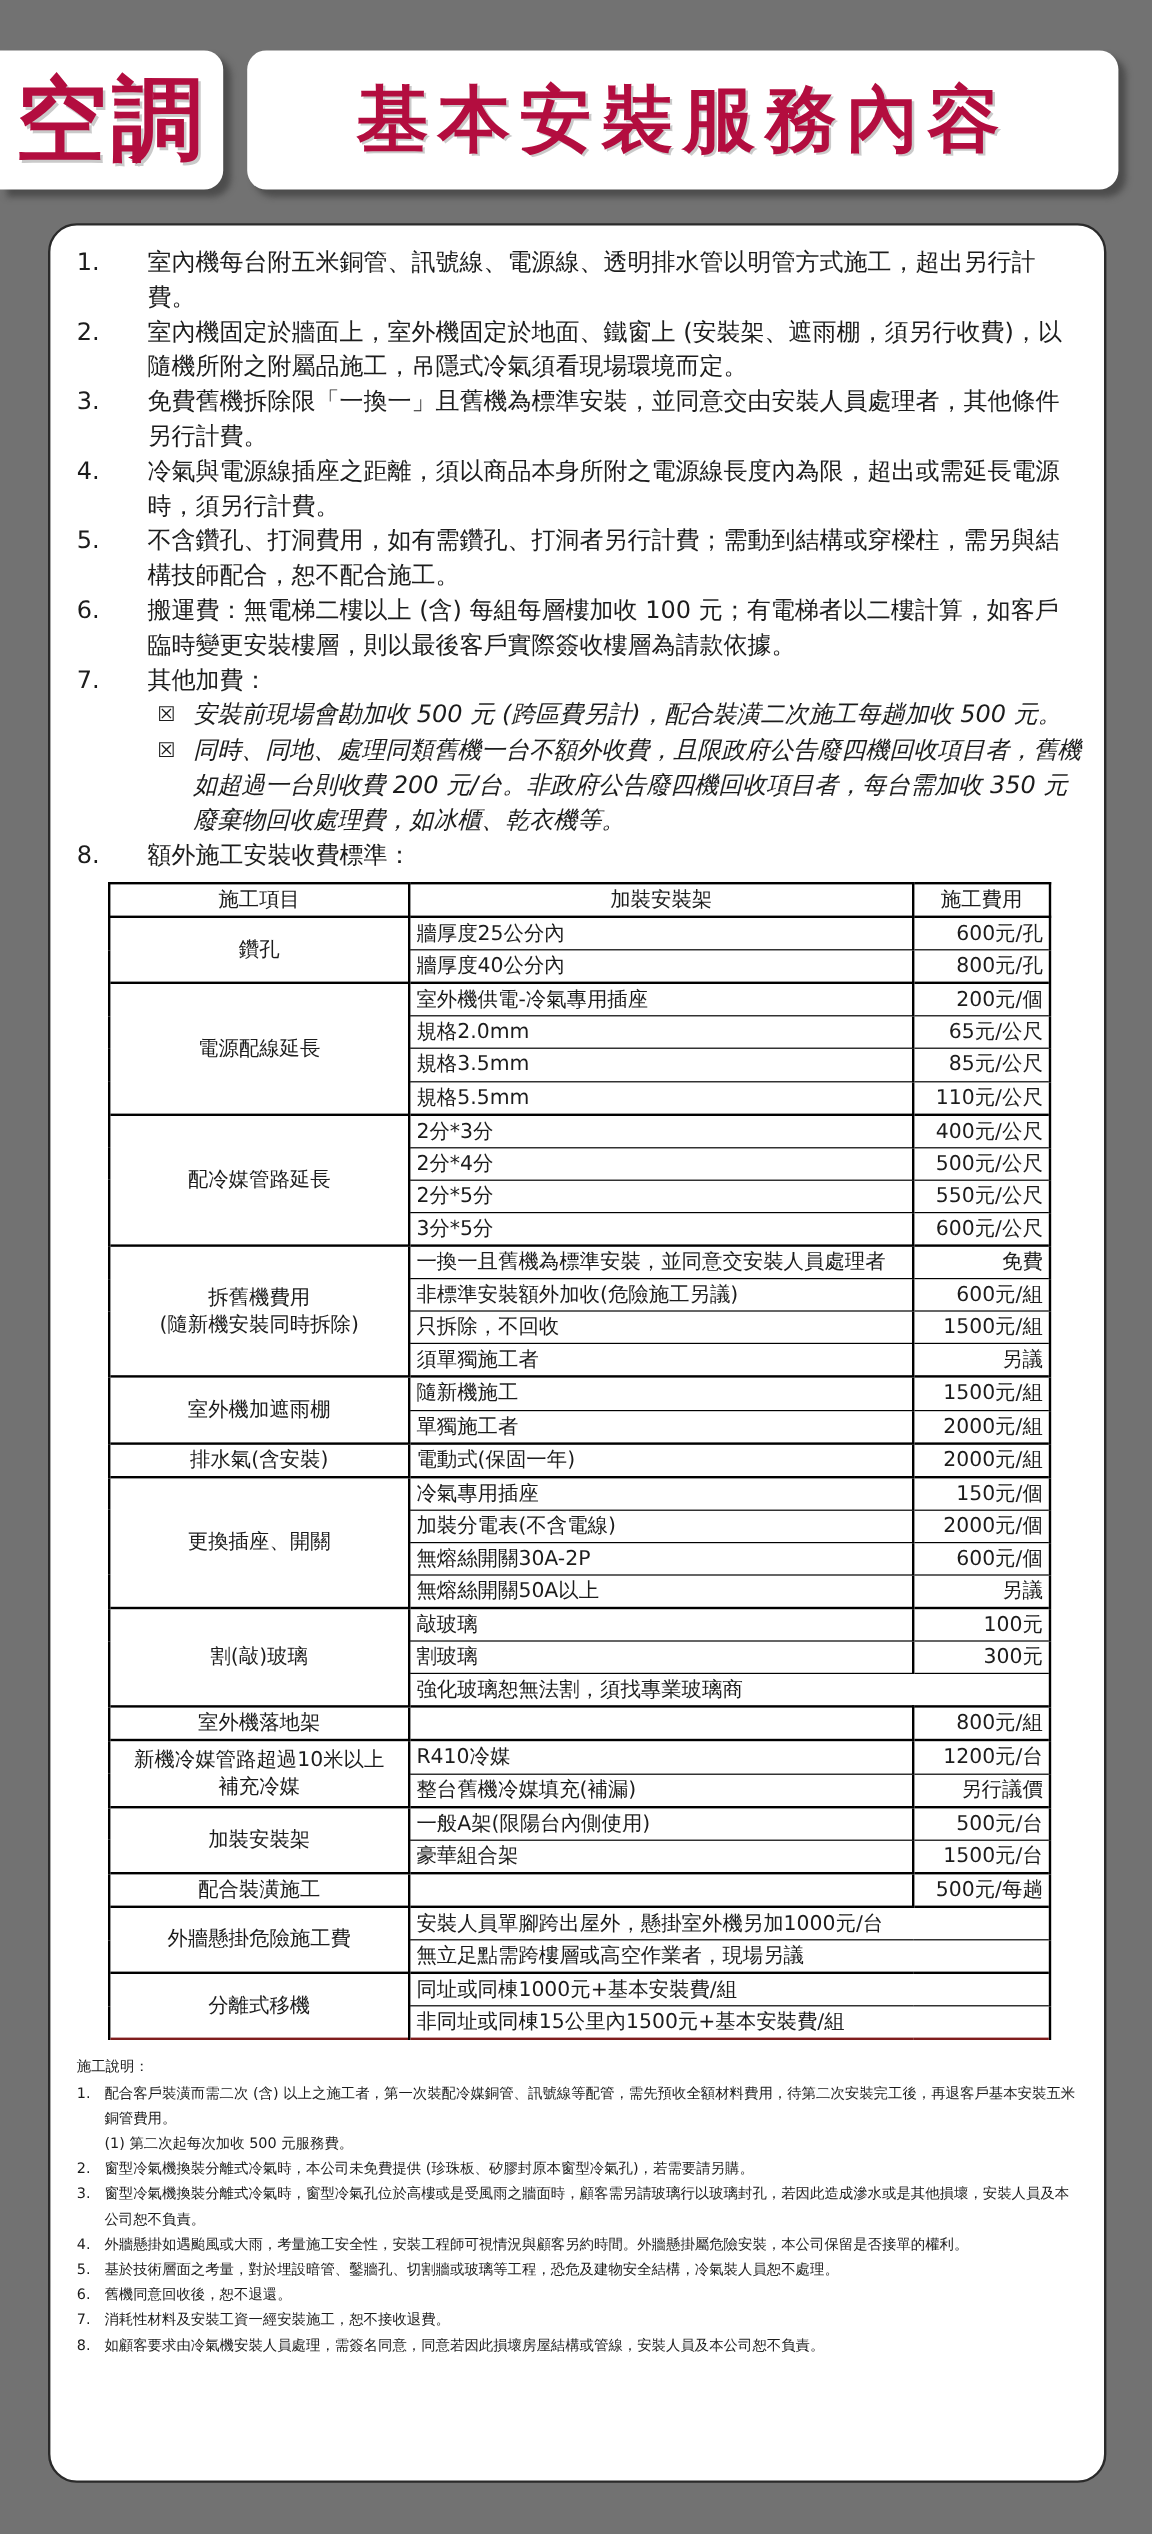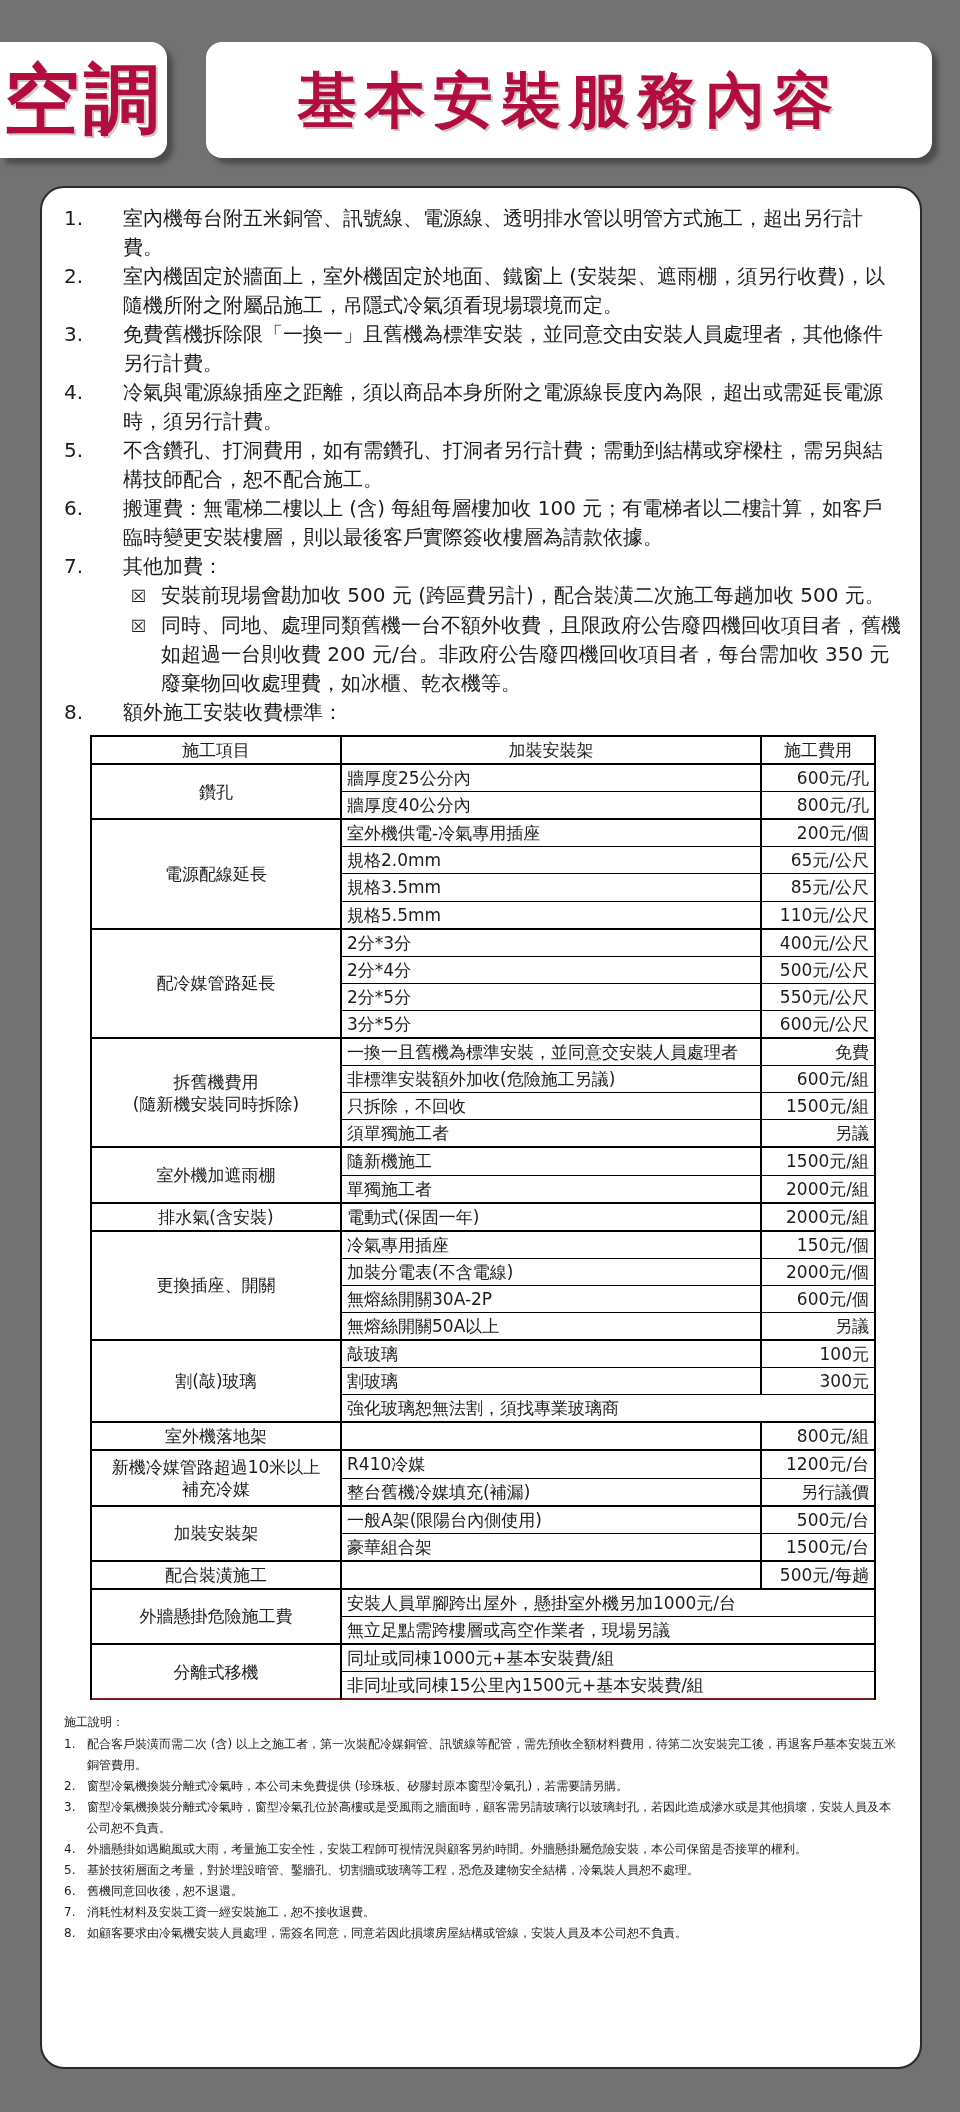--- a/index.html
+++ b/index.html
@@ -8,21 +8,21 @@
     background:#727272;
     font-family:"DejaVu Sans","Liberation Sans",sans-serif;
     color:#1c1c1c;
   }
   
   .title-box{
     position:absolute;top:42px;height:116px;background:#ffffff;
     display:flex;align-items:center;justify-content:center;
     box-shadow:6px 6px 5px rgba(45,45,45,0.55);
   }
-  .title-box.left{left:0;width:167px;border-radius:0 16px 16px 0;}
+  .title-box.left{left:0;width:186px;border-radius:0 16px 16px 0;}
   .title-box.right{left:206px;width:726px;border-radius:16px;}
   .title-text{
     font-family:"DejaVu Serif","Liberation Serif",serif;
     font-weight:bold;color:#B30D3F;line-height:1;
     text-shadow:2px 2px 0 rgba(80,80,80,0.30);
     white-space:nowrap;
   }
   .title-text.small{font-size:76px;letter-spacing:4px;}
   .title-text.big{font-size:60px;letter-spacing:8px;}
   
@@ -31,21 +31,21 @@
     background:#ffffff;border:2px solid #2a2a2a;border-radius:24px;
     box-sizing:border-box;padding:16px 18px 0 22px;overflow:hidden;
   }
   
   .terms{font-size:20px;line-height:29px;}
   .term{display:flex;}
   .term .num{flex:none;width:27px;}
   .term .txt{flex:1;margin-left:32px;}
   .term .sub{display:flex;margin-left:8px;}
   .term .sub .bullet{flex:none;width:30px;font-size:17px;padding-top:1px;}
-  .term .sub .sub-txt{flex:1;}
+  .term .sub .sub-txt{flex:1;font-style:italic;}
   
   .fee-table{
     border-collapse:collapse;border:2px solid #7f1d1d;
     margin:8px 0 12px 26px;width:784px;table-layout:fixed;
     font-size:17px;
   }
   .fee-table col.w-item{width:250px;}
   .fee-table col.w-detail{width:420px;}
   .fee-table col.w-fee{width:114px;}
   .fee-table th,.fee-table td{
@@ -329,20 +329,21 @@
       </tbody>
   </table>
 
   <div class="notes">
     <div class="notes-title">施工說明：</div>
     <div>
         <div class="note">
           <span class="num">1.</span>
           <div class="txt">
             <div class="line">配合客戶裝潢而需二次 (含) 以上之施工者，第一次裝配冷媒銅管、訊號線等配管，需先預收全額材料費用，待第二次安裝完工後，再退客戶基本安裝五米銅管費用。</div>
+            <div class="sub-line">(1) 第二次起每次加收 500 元服務費。</div>
           </div>
         </div>
         <div class="note">
           <span class="num">2.</span>
           <div class="txt">
             <div class="line">窗型冷氣機換裝分離式冷氣時，本公司未免費提供 (珍珠板、矽膠封原本窗型冷氣孔)，若需要請另購。</div>
           </div>
         </div>
         <div class="note">
           <span class="num">3.</span>

